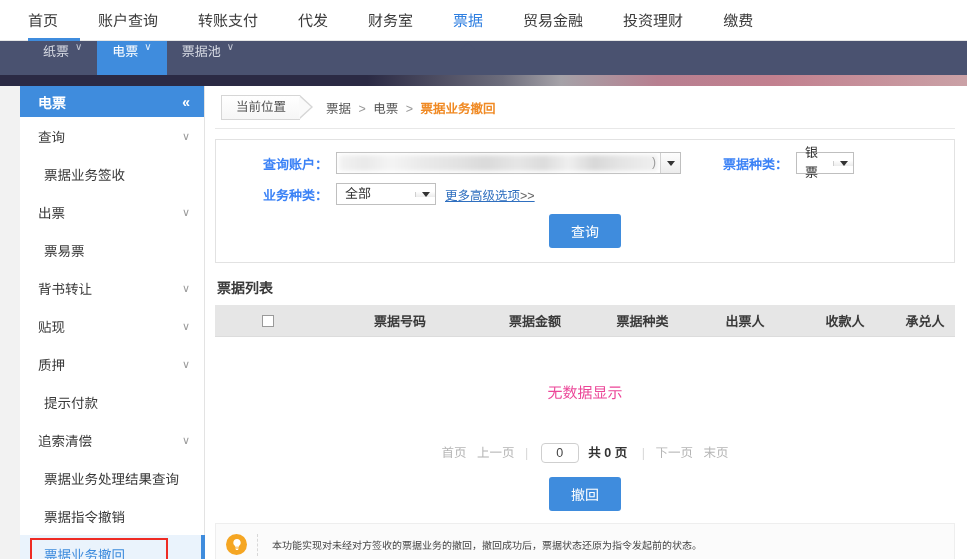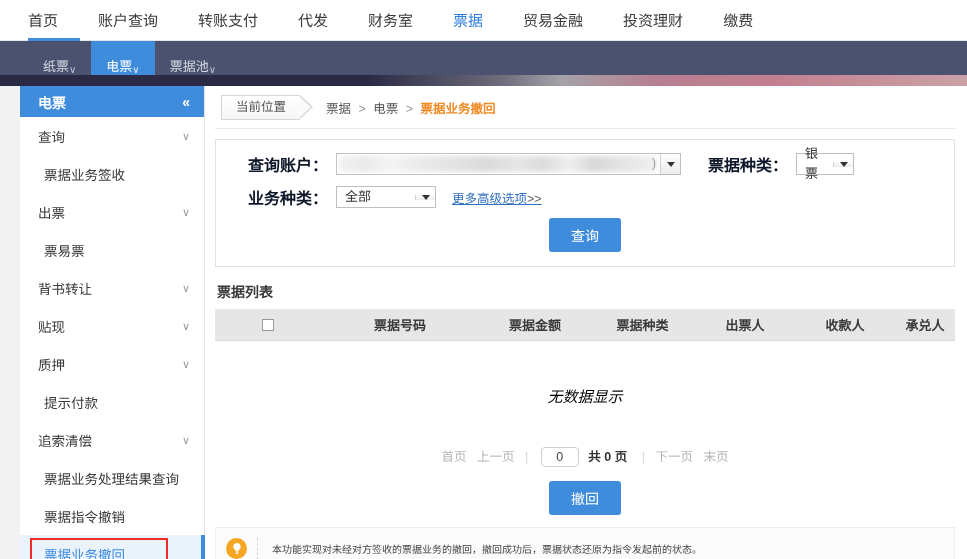--- a/index.html
+++ b/index.html
@@ -58,21 +58,22 @@
     background: #4a5270;
     display: flex;
     align-items: stretch;
     padding-left: 28px;
   }
   .subnav-item {
     color: #d7dae3;
     font-size: 13px;
     padding: 0 15px;
     display: flex;
-    align-items: flex-end;
+    align-items: flex-start;
+    gap: 6px;
     cursor: pointer;
   }
   .subnav-item.active { background: #3f8cdd; color: #ffffff; }
   .chev { font-size: 10px; opacity: .85; }
 
   
   .banner {
     height: 11px;
     background: linear-gradient(to right,
       #2b2a44 0%, #2b2a44 38%, #6d6d7c 52%,
@@ -205,22 +206,22 @@
     background: #fff;
   }
   .frow {
     display: flex;
     align-items: center;
     margin-bottom: 9px;
   }
   .flabel {
     width: 120px;
     text-align: right;
-    font-size: 16px;
-    color: #0f172a;
+    font-size: 13px;
+    color: #3b82f6;
     padding-right: 8px;
     font-weight: bold;
   }
   .acct-field {
     width: 345px;
     height: 22px;
     border: 1px solid #bfbfbf;
     background: #fff;
     display: flex;
     align-items: stretch;
@@ -269,21 +270,21 @@
   .sel-box .txt {
     padding: 0 8px;
     font-size: 13px;
     color: #333;
     flex: 1;
     line-height: 20px;
   }
   .sel-biz { width: 100px; }
   .sel-kind { width: 58px; }
   .adv-link {
-    margin-left: 16px;
+    margin-left: 9px;
     font-size: 12.5px;
     color: #2f6fbf;
     text-decoration: underline;
     cursor: pointer;
   }
   .adv-link .gt { color: #666; text-decoration: none; }
 
   .btn-blue {
     background: #3f8cdd;
     color: #fff;
@@ -319,24 +320,23 @@
   .cbx {
     width: 12px; height: 12px;
     border: 1px solid #9a9a9a;
     background: #fff;
     display: inline-block;
     vertical-align: middle;
     cursor: pointer;
   }
   .empty-msg {
     text-align: center;
-    color: #000000;
+    color: #ec4899;
     font-size: 15px;
     padding: 44px 0 40px 0;
-    font-style: italic;
   }
   .pager {
     text-align: center;
     font-size: 12.5px;
     color: #b5b5b5;
     padding-bottom: 14px;
   }
   .pager span { cursor: pointer; }
   .pager .vbar { color: #d8d8d8; margin: 0 7px; }
   .pg-input {

